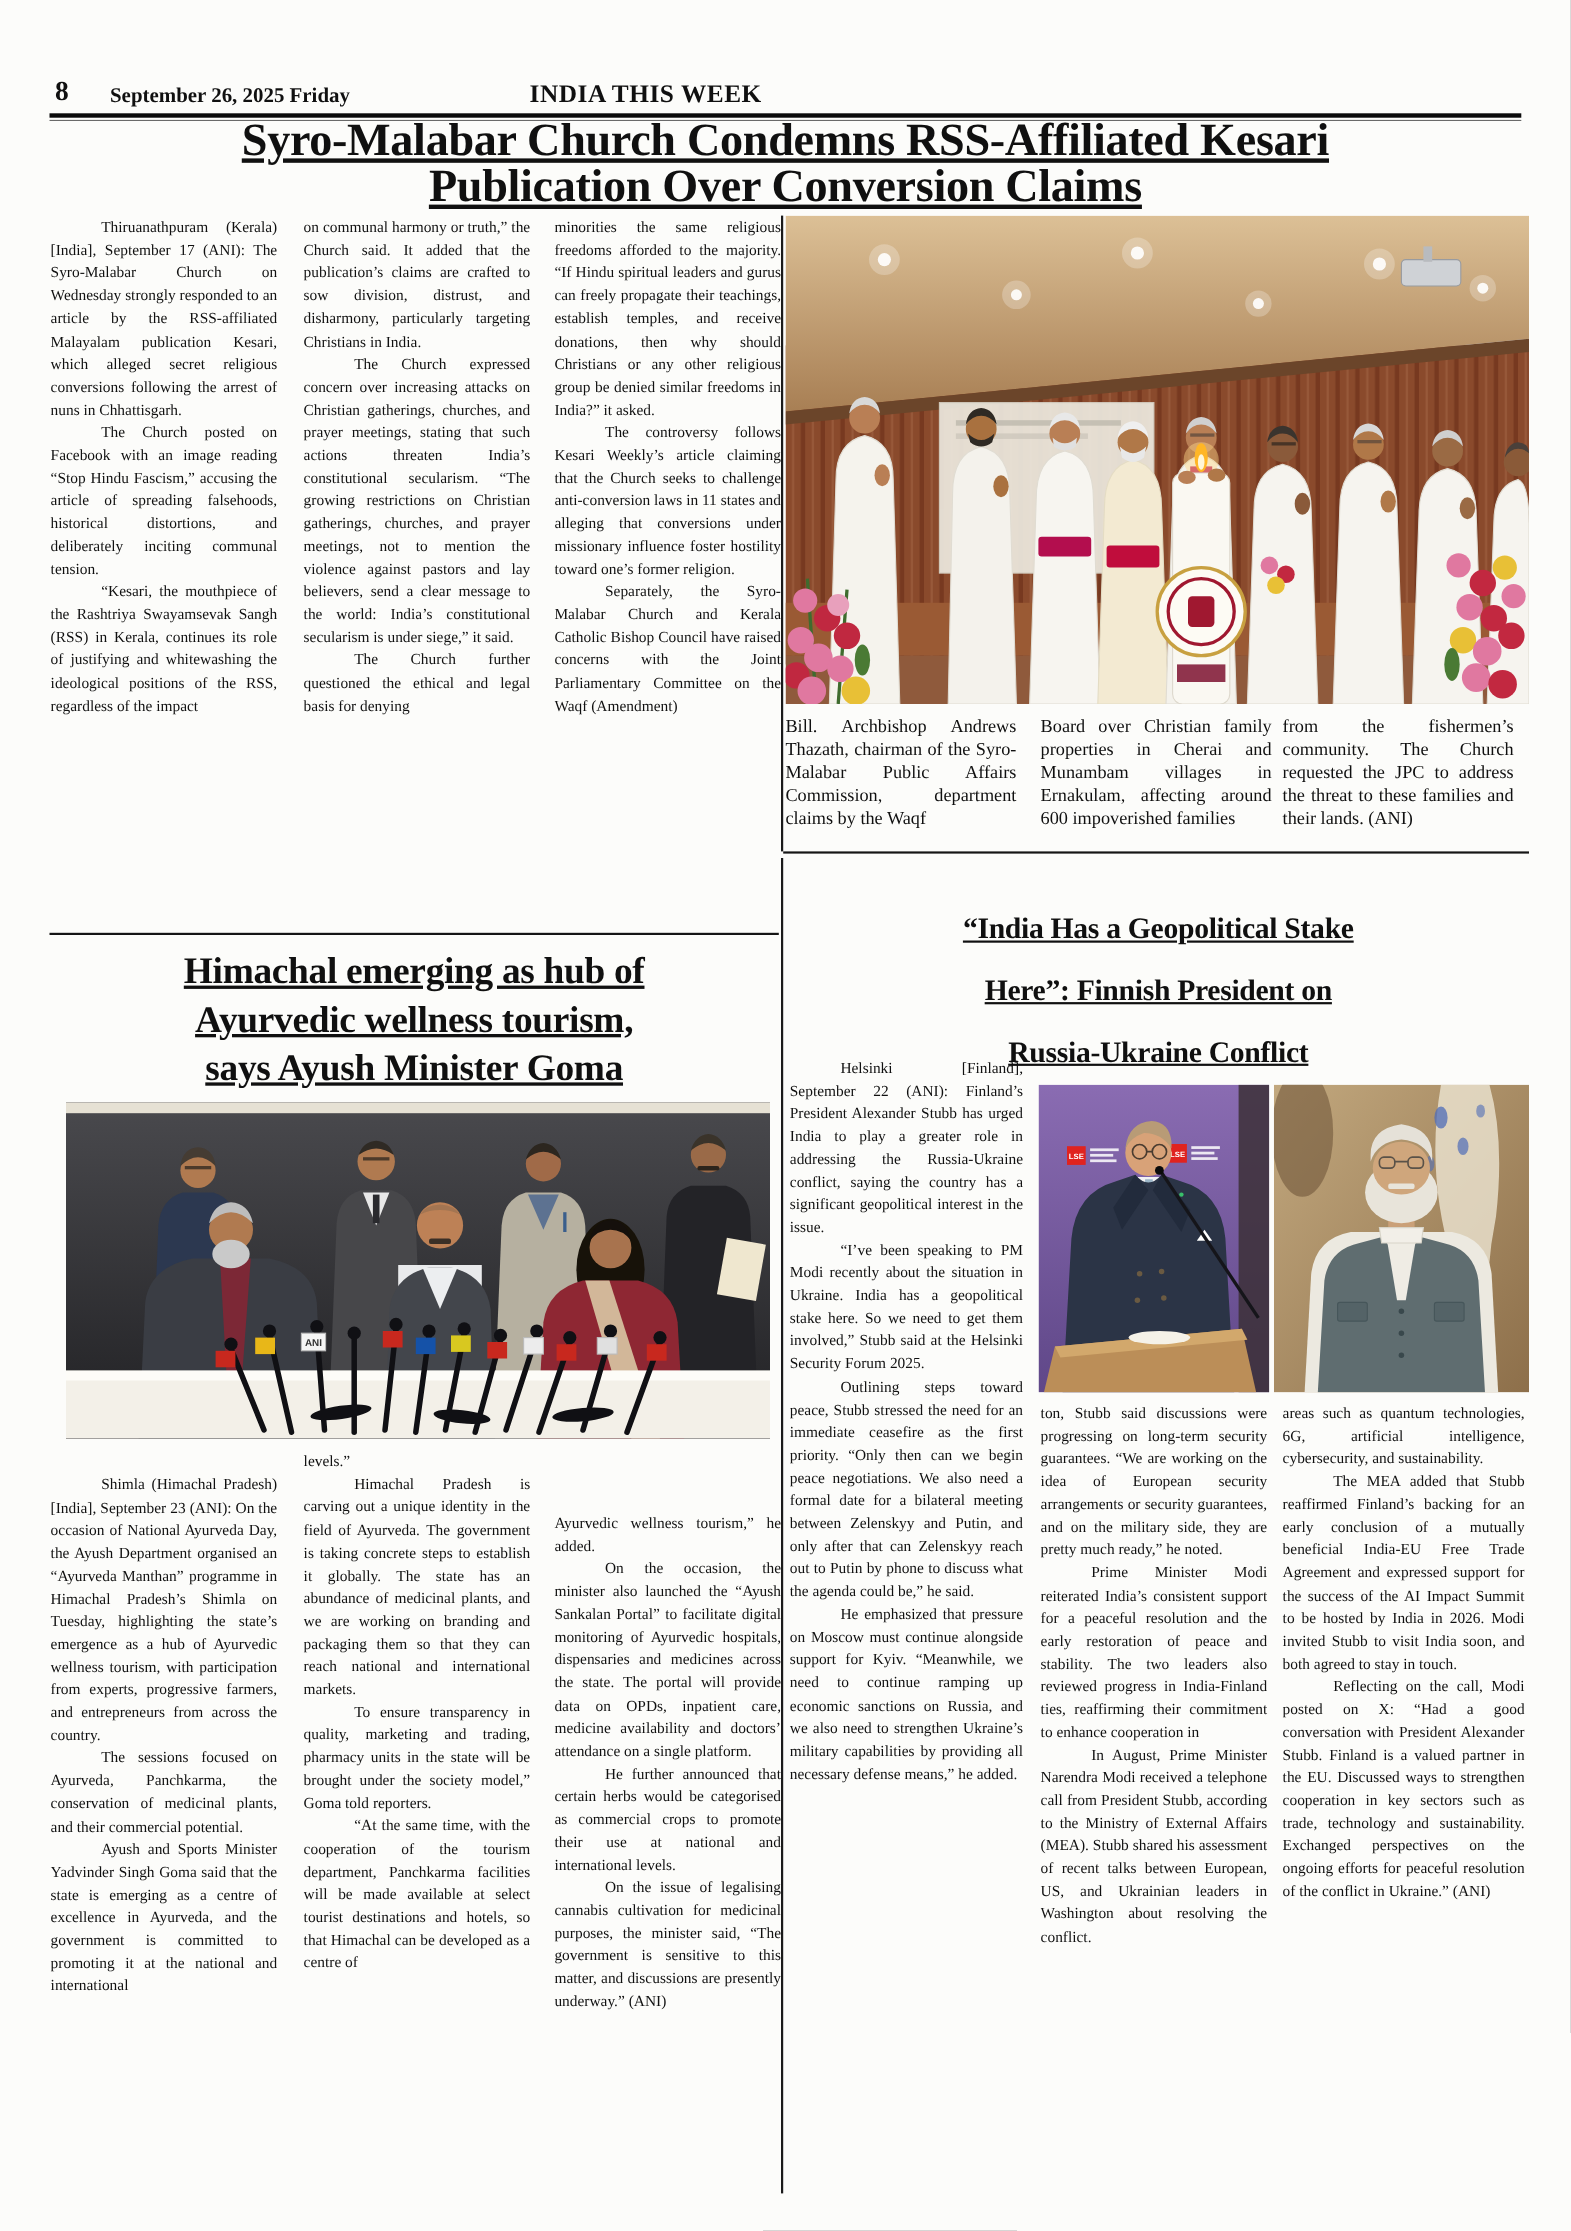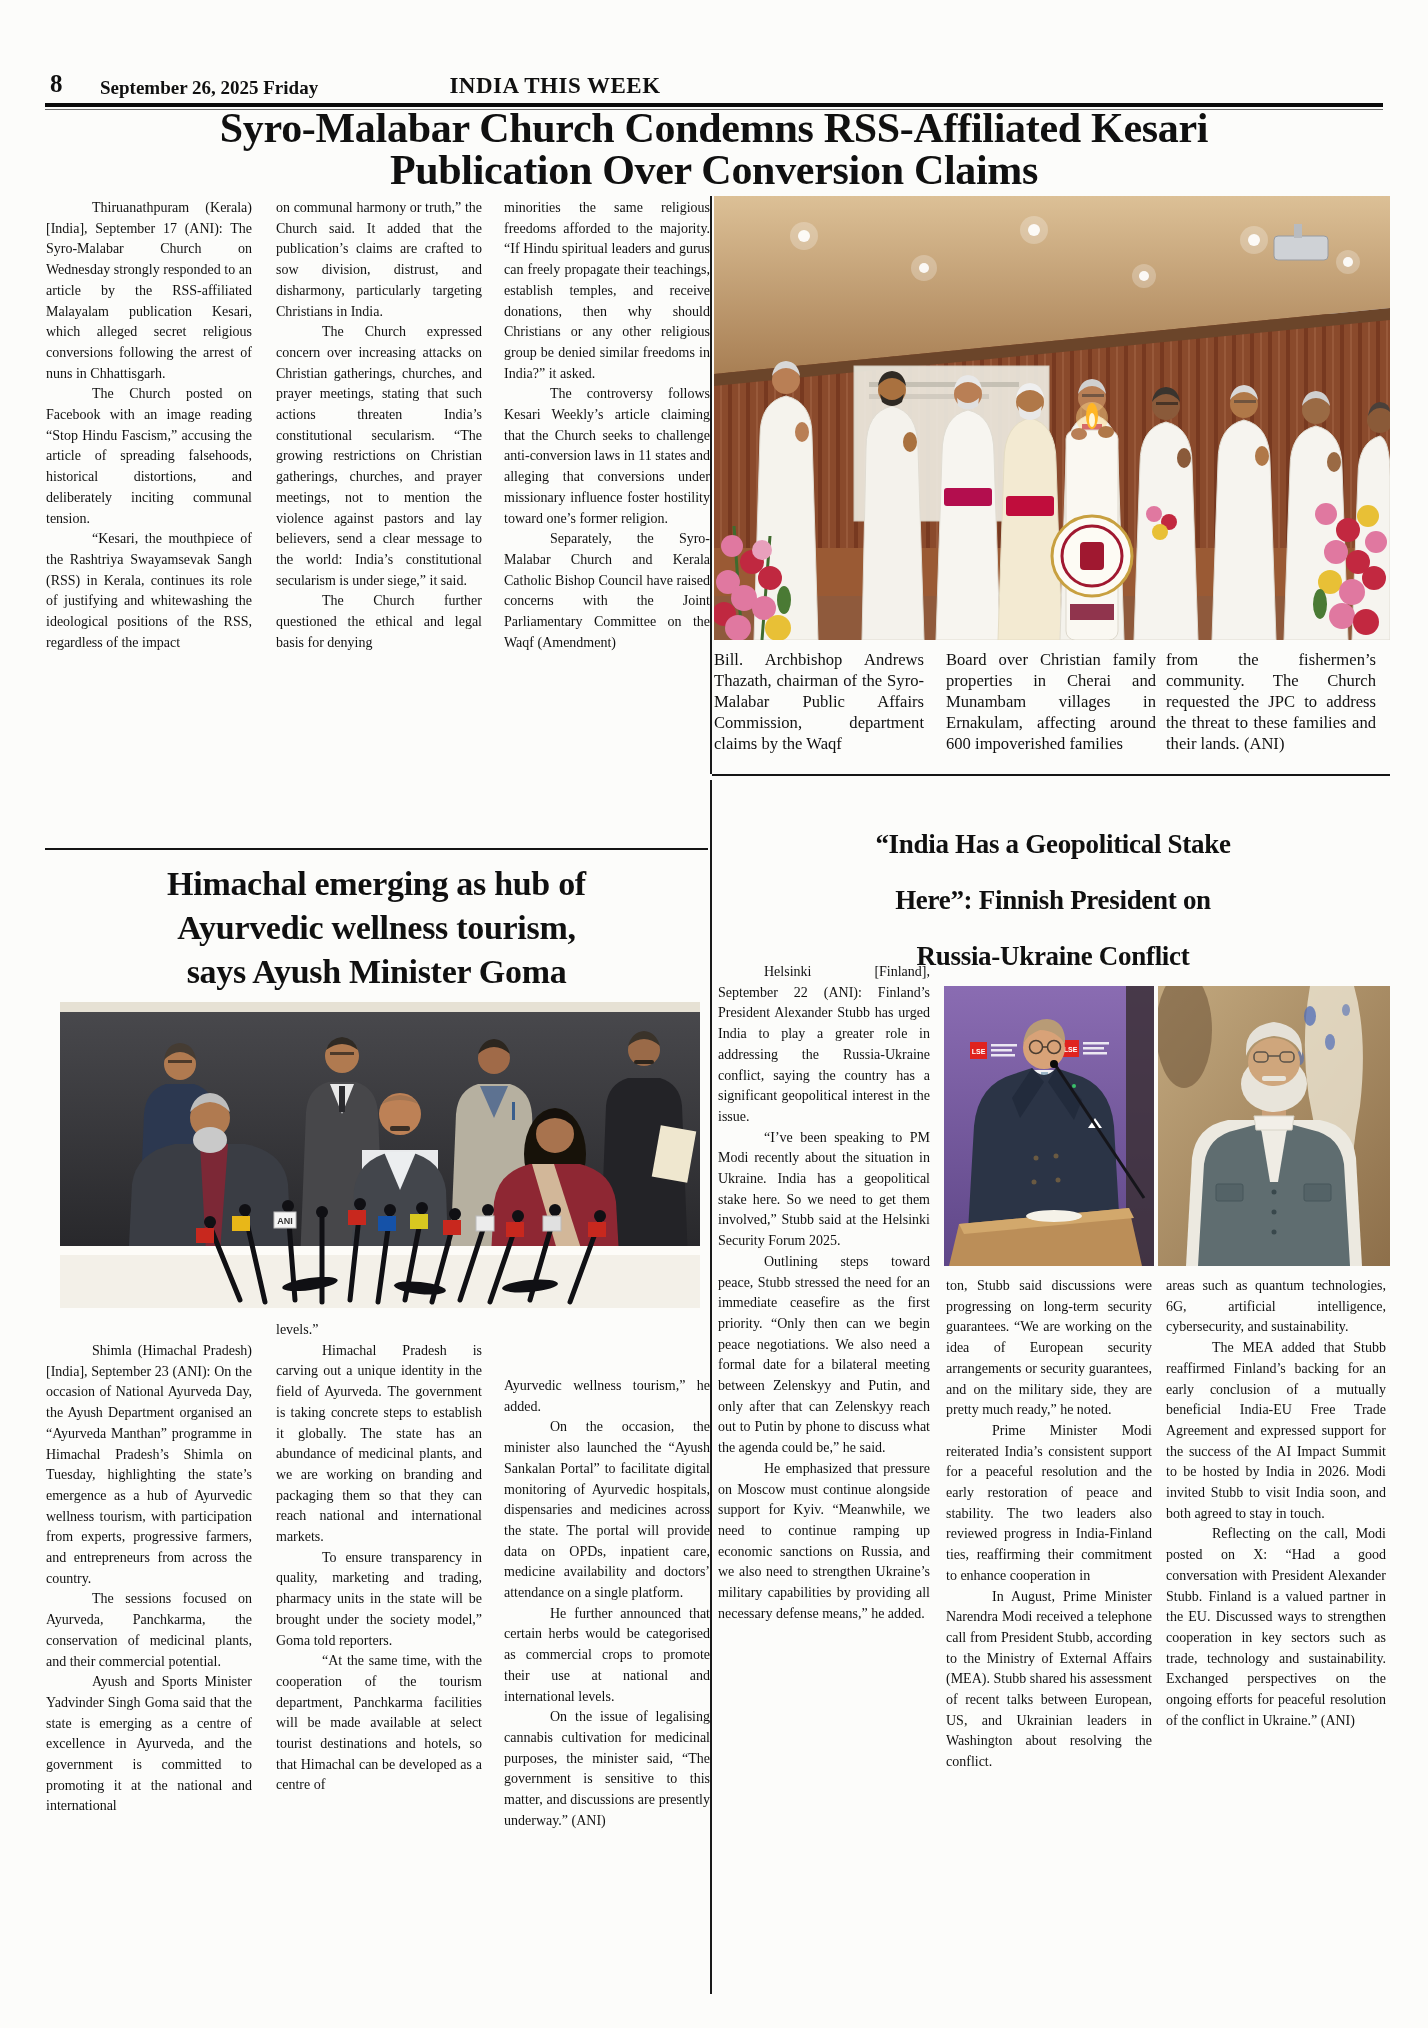--- a/index.html
+++ b/index.html
@@ -3,41 +3,41 @@
 <meta charset="utf-8">
 <style>
   html,body{margin:0;padding:0;background:#9a9a9a;}
   .page{position:relative;width:1428px;height:2028px;margin:0 auto;background:#fcfcfa;
         font-family:"Liberation Serif",serif;color:#101010;overflow:hidden;}
   .abs{position:absolute;}
   p{margin:0;text-align:justify;}
   .bodytext p{font-size:14px;line-height:20.7px;text-indent:46px;}
   .bodytext p.cont{text-indent:0;}
   .col{overflow:hidden;}
-  .hl{font-weight:bold;text-align:center;letter-spacing:-0.3px;}
+  .hl{font-weight:bold;text-align:center;letter-spacing:-0.3px;text-decoration:underline;}
   .hl div{white-space:nowrap;}
   .hrule{background:#151515;height:2px;}
   .vrule{background:#1a1a1a;width:2px;}
   .toprule{border-top:4px solid #0b0b0b;border-bottom:1px solid #6a6a6a;height:2px;}
   .pgnum{font-size:25px;font-weight:bold;}
   .pgdate{font-size:19px;font-weight:bold;}
   .masthead{font-size:23px;font-weight:bold;letter-spacing:0.5px;}
   .caption p{font-size:16.6px;line-height:20.9px;}
   .photo{overflow:hidden;}
   svg{display:block;}
   svg text{font-family:"Liberation Sans",sans-serif;font-weight:bold;}
 </style>
 </head>
 <body>
 
 <div class="page">
 
   <div class="abs pgnum" style="left:50px;top:70px;">8</div>
   <div class="abs pgdate" style="left:100px;top:77px;">September 26, 2025 Friday</div>
-  <div class="abs masthead" style="left:555px;top:73px;transform:translateX(-50%);">INDIA THIS WEEK</div>
+  <div class="abs masthead" style="left:587px;top:73px;transform:translateX(-50%);">INDIA THIS WEEK</div>
   <div class="abs toprule" style="left:45px;top:103px;width:1338px;"></div>
 
   <div class="abs hl" style="left:45px;top:107px;width:1338px;font-size:42px;line-height:42px;">
     <div>Syro-Malabar Church Condemns RSS-Affiliated Kesari</div>
     <div>Publication Over Conversion Claims</div>
   </div>
 
   <div class="abs bodytext col" style="left:46px;top:198px;width:206px;height:648px;">
     <p>Thiruanathpuram (Kerala) [India], September 17 (ANI): The Syro-Malabar Church on Wednesday strongly responded to an article by the RSS-affiliated Malayalam publication Kesari, which alleged secret religious conversions following the arrest of nuns in Chhattisgarh.</p>
     <p>The Church posted on Facebook with an image reading “Stop Hindu Fascism,” accusing the article of spreading falsehoods, historical distortions, and deliberately inciting communal tension.</p>

